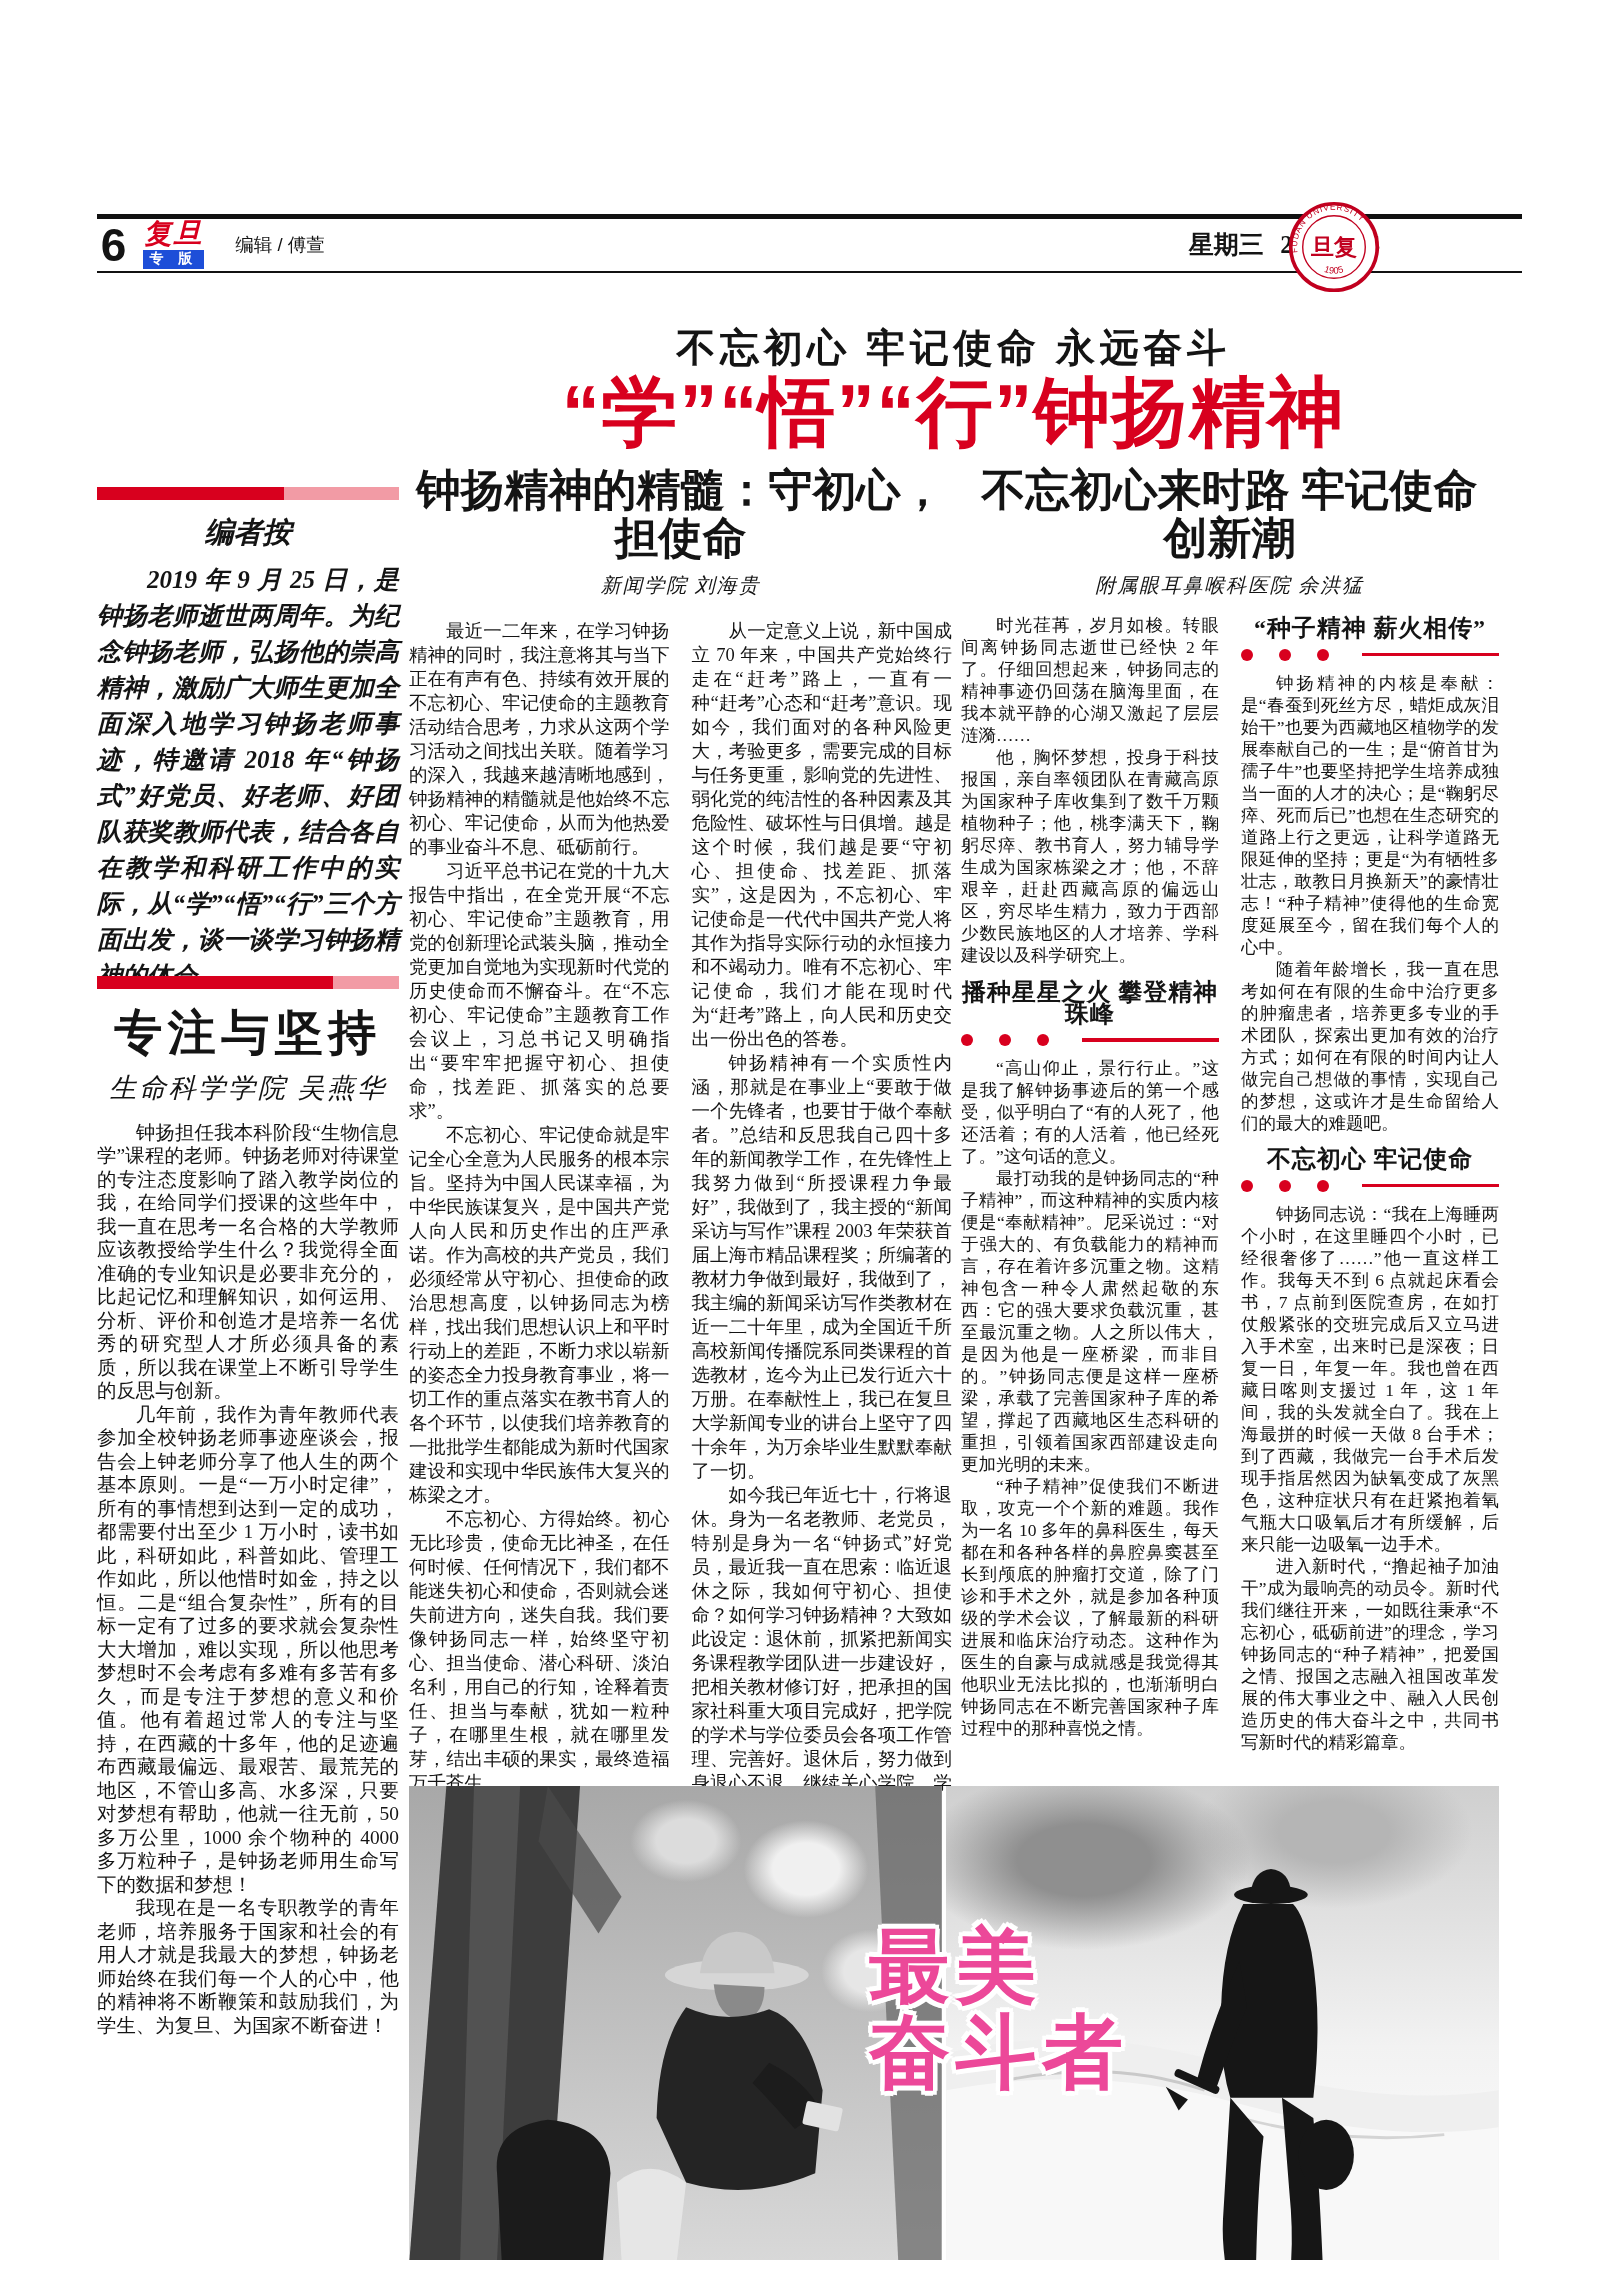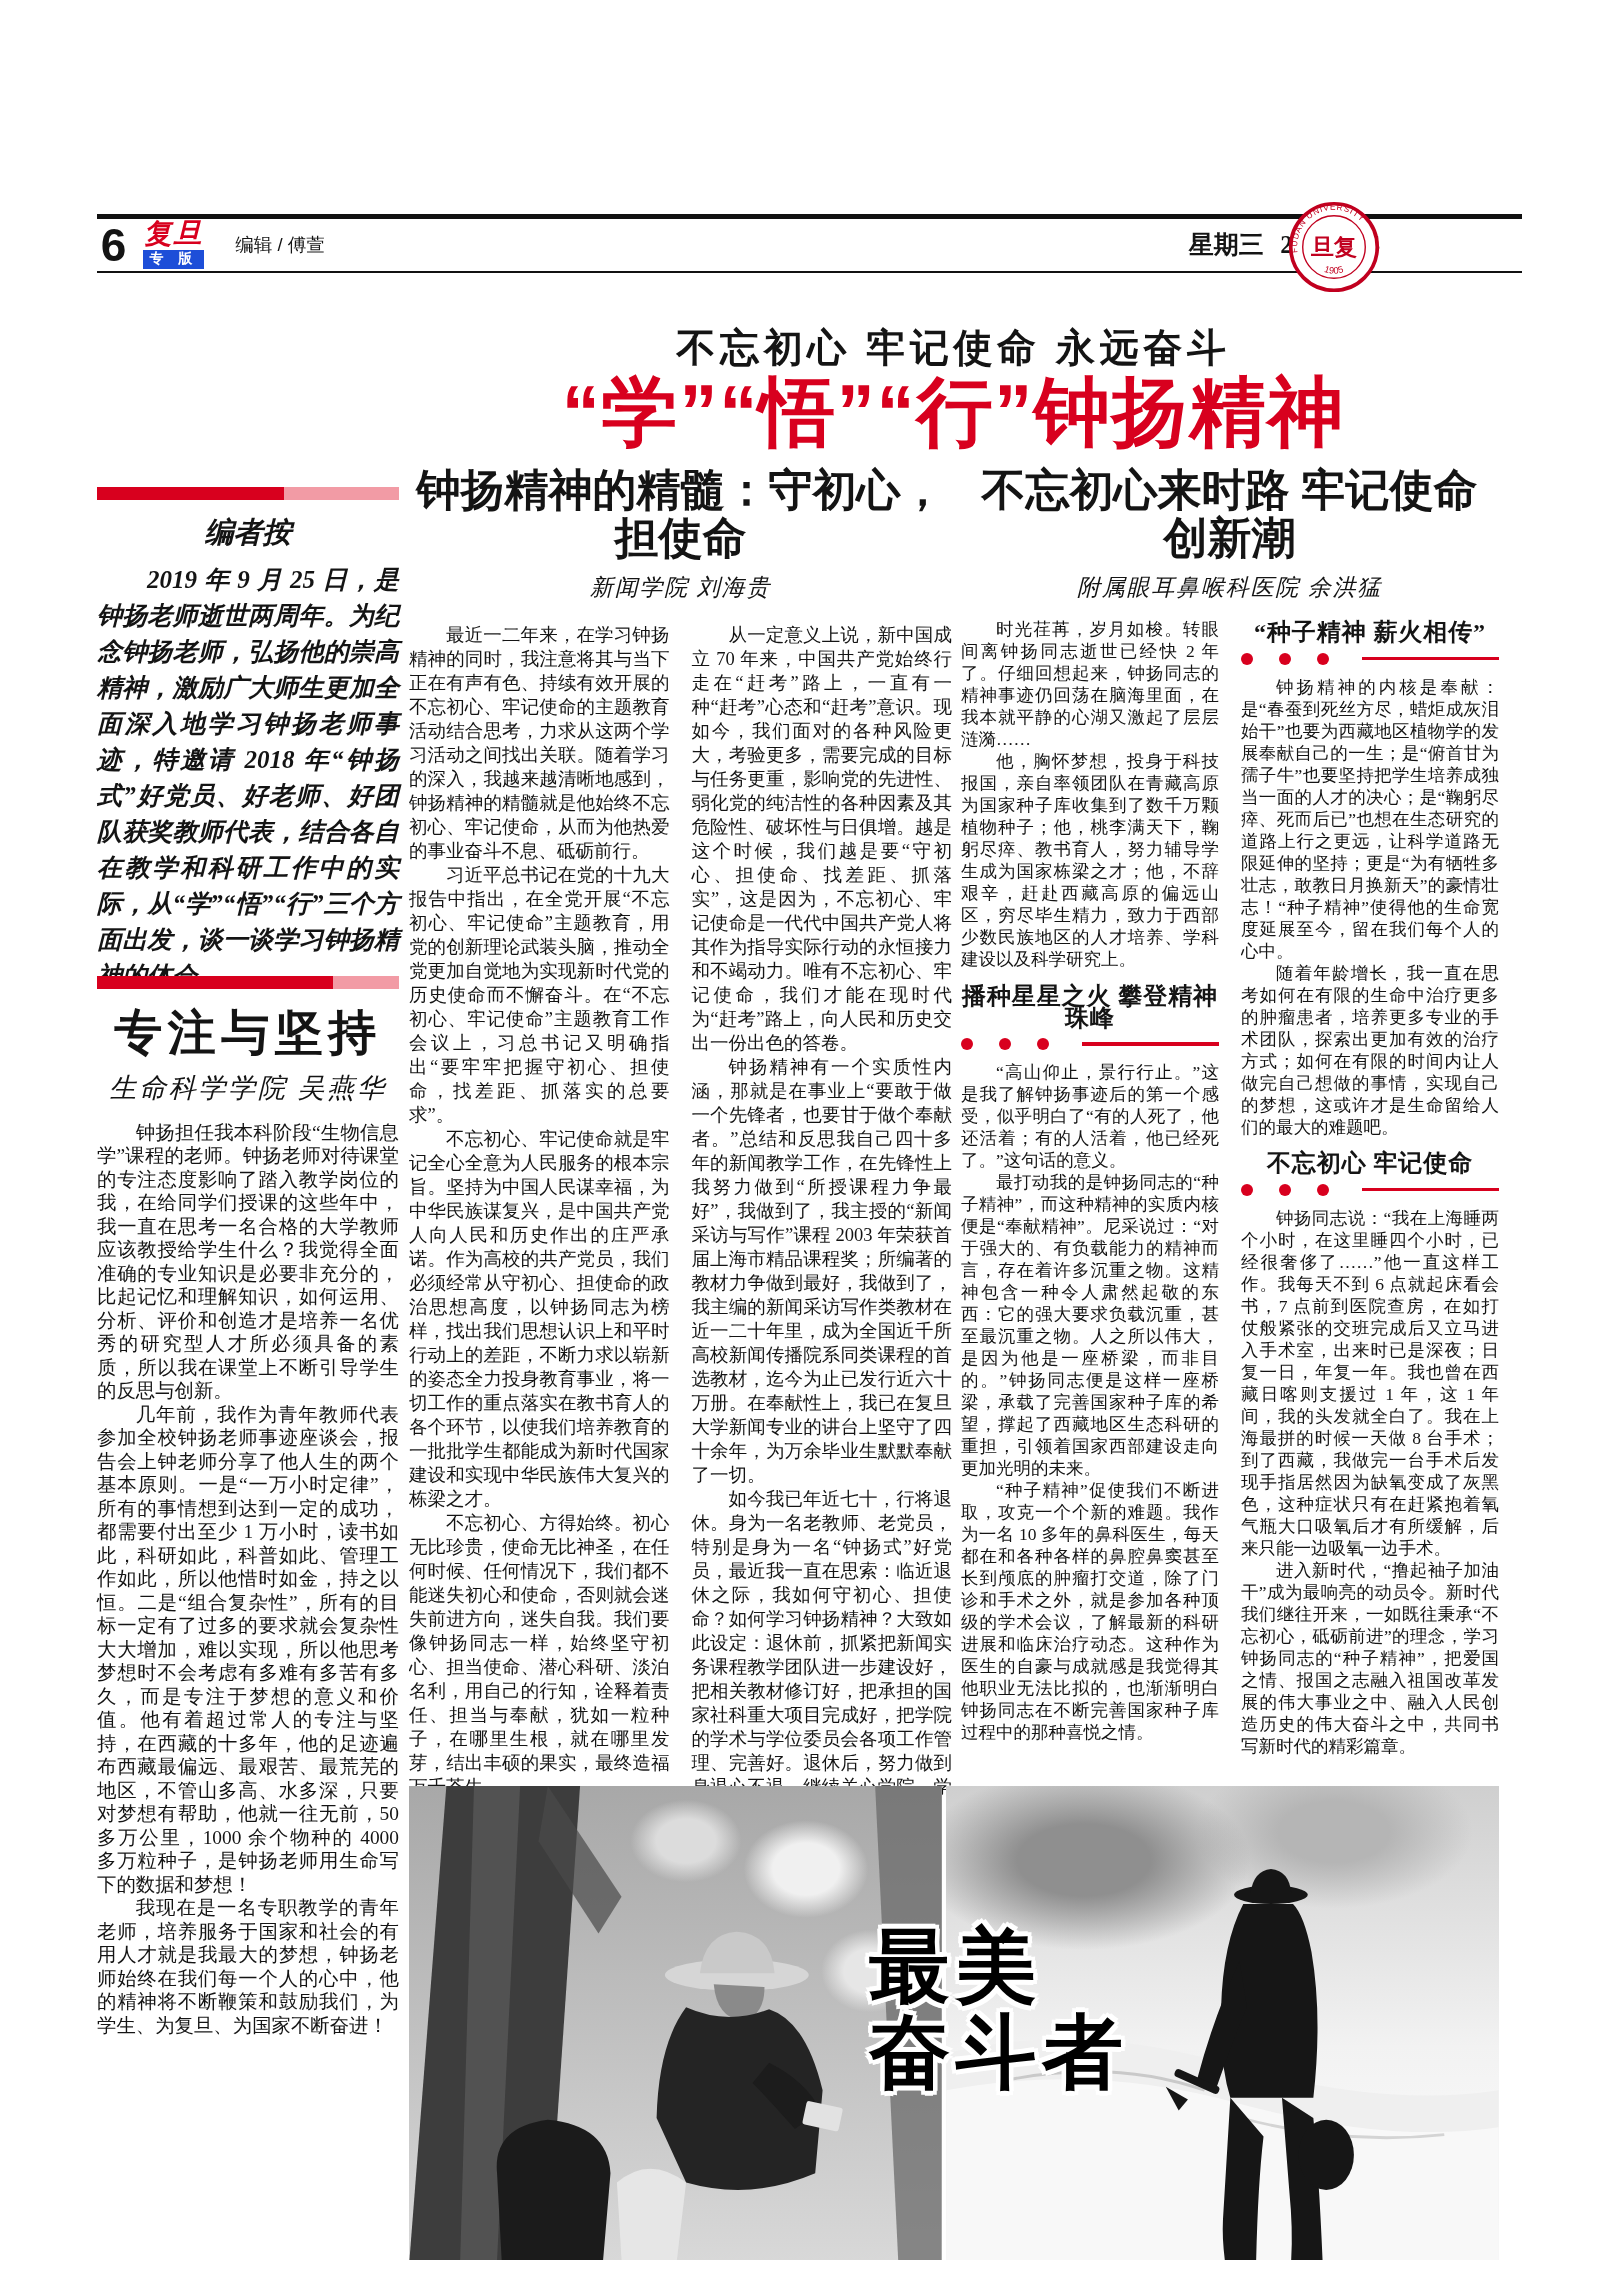--- a/index.html
+++ b/index.html
@@ -42,21 +42,21 @@
   
   .left-article{position:absolute;left:97px;top:976px;width:302px;}
   .left-title{margin-top:20px;text-align:center;font-size:48px;font-weight:bold;letter-spacing:5.5px;line-height:1;}
   .left-byline{margin-top:13px;text-align:center;font-size:27px;font-style:italic;letter-spacing:2.8px;}
   .left-body{margin-top:14.8px;font-size:19.4px;line-height:23.5px;text-align:justify;}
   .left-body p{margin:0;text-indent:2em;}
 
   
   .mid-article{position:absolute;left:409px;top:466px;width:543px;}
   .art-title{text-align:center;font-size:44px;font-weight:bold;line-height:1.1;}
-  .art-byline{margin-top:9.2px;text-align:center;font-size:23px;font-style:italic;letter-spacing:1.8px;}
+  .art-byline{margin-top:9.2px;text-align:center;font-size:20px;font-style:italic;letter-spacing:1.8px;}
   .mid-cols{margin-top:20px;height:1191px;column-count:2;column-gap:22px;
             font-size:18.5px;line-height:24px;text-align:justify;overflow:hidden;}
   .mid-cols p{margin:0;text-indent:2em;}
 
   
   .right-article{position:absolute;left:960px;top:466px;width:539px;}
   .r-cols{display:flex;gap:22px;margin-top:14.8px;justify-content:flex-end;}
   .r-col{width:258px;height:1191px;font-size:17.5px;line-height:22px;text-align:justify;overflow:hidden;}
   .r-col p{margin:0;text-indent:2em;}
   .sec{margin:14.8px 0 11px;}
@@ -76,21 +76,21 @@
       radial-gradient(74px 55px at 277px 55px,#dcdcdc 0 40%,rgba(220,220,220,0) 75%),
       linear-gradient(180deg,#a8a8a8,#c2c2c2 55%,#d8d8d8);}
   .photo-right{left:537px;width:553px;
     background:
       radial-gradient(222px 120px at 138px 74px,#8f8f8f 0 30%,rgba(140,140,140,0) 75%),
       radial-gradient(185px 102px at 388px 46px,#b5b5b5 0 30%,rgba(180,180,180,0) 75%),
       linear-gradient(180deg,#cfcfcf,#f2f2f2 55%,#ffffff);}
   .photo svg{display:block;}
   .fighter-text{position:absolute;left:460px;top:138px;z-index:5;
       font-family:"Liberation Sans","DejaVu Sans",sans-serif;font-weight:900;
-      font-size:81px;line-height:1.06;color:#000000;letter-spacing:5.5px;
+      font-size:81px;line-height:1.06;color:#ec4899;letter-spacing:5.5px;
       text-shadow:-3.7px -3.7px 0 #fff,3.7px -3.7px 0 #fff,-3.7px 3.7px 0 #fff,3.7px 3.7px 0 #fff,
                   -4.6px 0 0 #fff,4.6px 0 0 #fff,0 -4.6px 0 #fff,0 4.6px 0 #fff;}
 </style>
 </head>
 <body>
 
 <div class="page">
 
   <div class="header">
     <div class="rule-top"></div>

